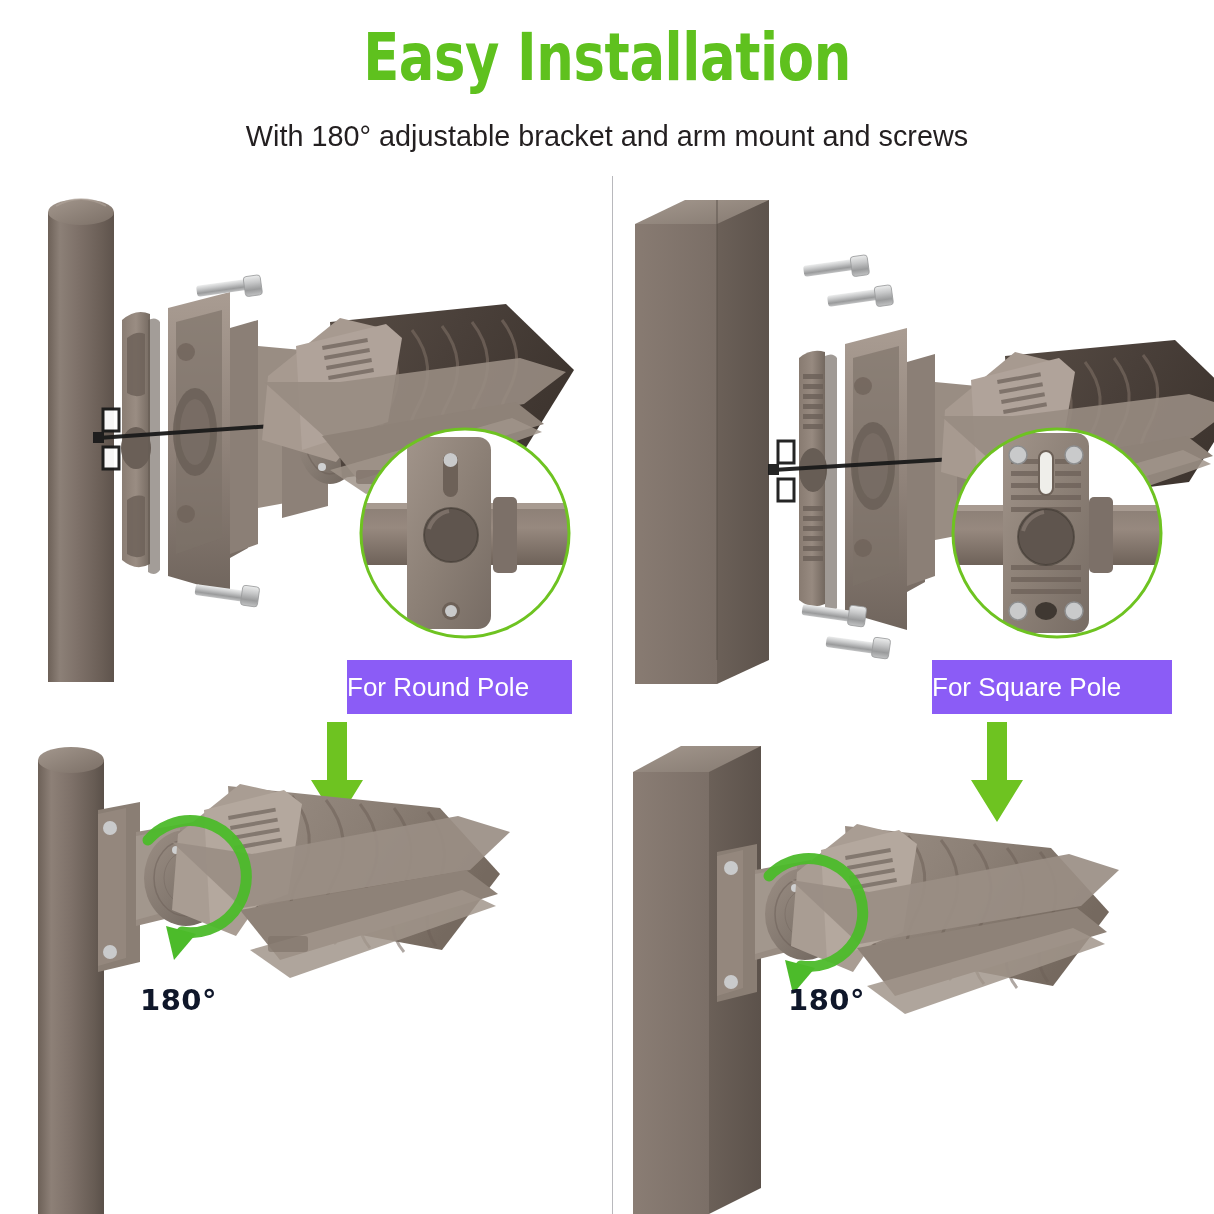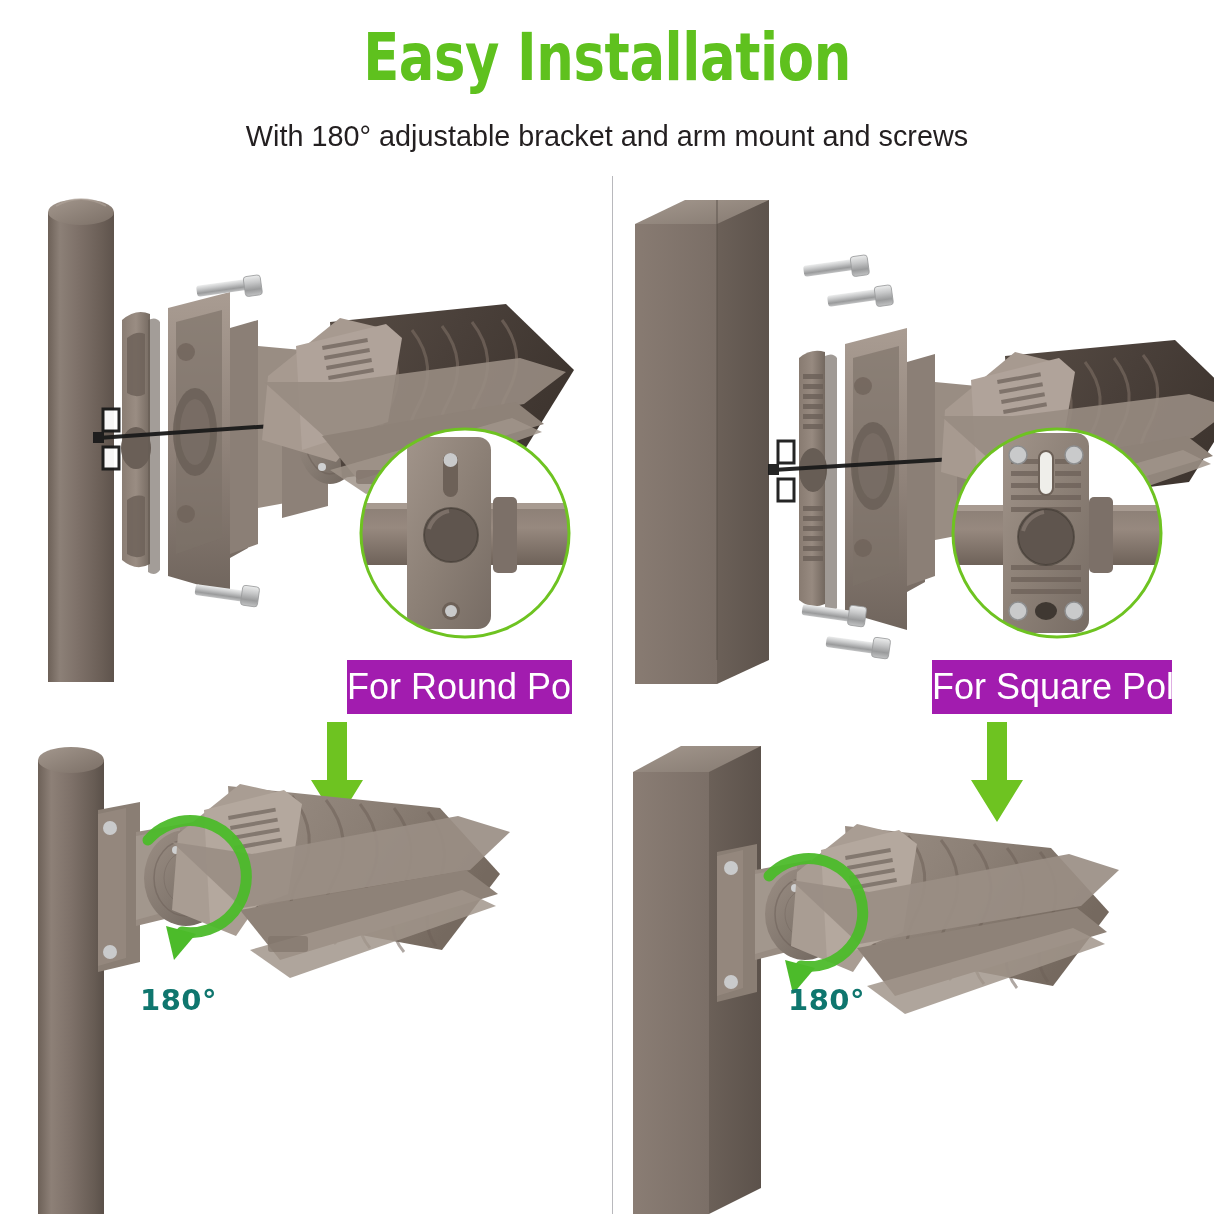--- a/index.html
+++ b/index.html
@@ -44,45 +44,45 @@
   .panel{position:absolute;}
   .p-tl{left:0;  top:170px; width:612px; height:560px;}
   .p-tr{left:613px;top:170px;width:601px; height:560px;}
   .p-bl{left:0;  top:730px; width:612px; height:484px;}
   .p-br{left:613px;top:730px;width:601px; height:484px;}
   .panel svg{display:block;width:100%;height:100%;}
 
   
   .chip{
     position:absolute;
-    background:#a21caf;
+    background:#8b5cf6;
     color:#ffffff;
     font-family:"Liberation Sans",sans-serif;
-    font-size:36px;
+    font-size:26px;
     line-height:54px;
     text-align:left;
     white-space:nowrap;
   }
   .chip-round{left:347px;top:660px;width:225px;height:54px;}
   .chip-square{left:932px;top:660px;width:240px;height:54px;}
 
   
   .downarrow{position:absolute;width:66px;height:100px;}
   .da-left{left:304px;top:722px;}
   .da-right{left:964px;top:722px;}
   .downarrow svg{display:block;width:100%;height:100%;}
 
   
   .deg{
     position:absolute;
     font-family:"DejaVu Sans","Liberation Sans",sans-serif;
     font-weight:bold;
     font-size:29px;
     line-height:30px;
-    color:#0f766e;
+    color:#0f172a;
     white-space:nowrap;
     letter-spacing:0.5px;
   }
   .deg-left{left:140px;top:985px;}
   .deg-right{left:788px;top:985px;}
 </style>
 </head>
 <body>
 
 <div class="page">

